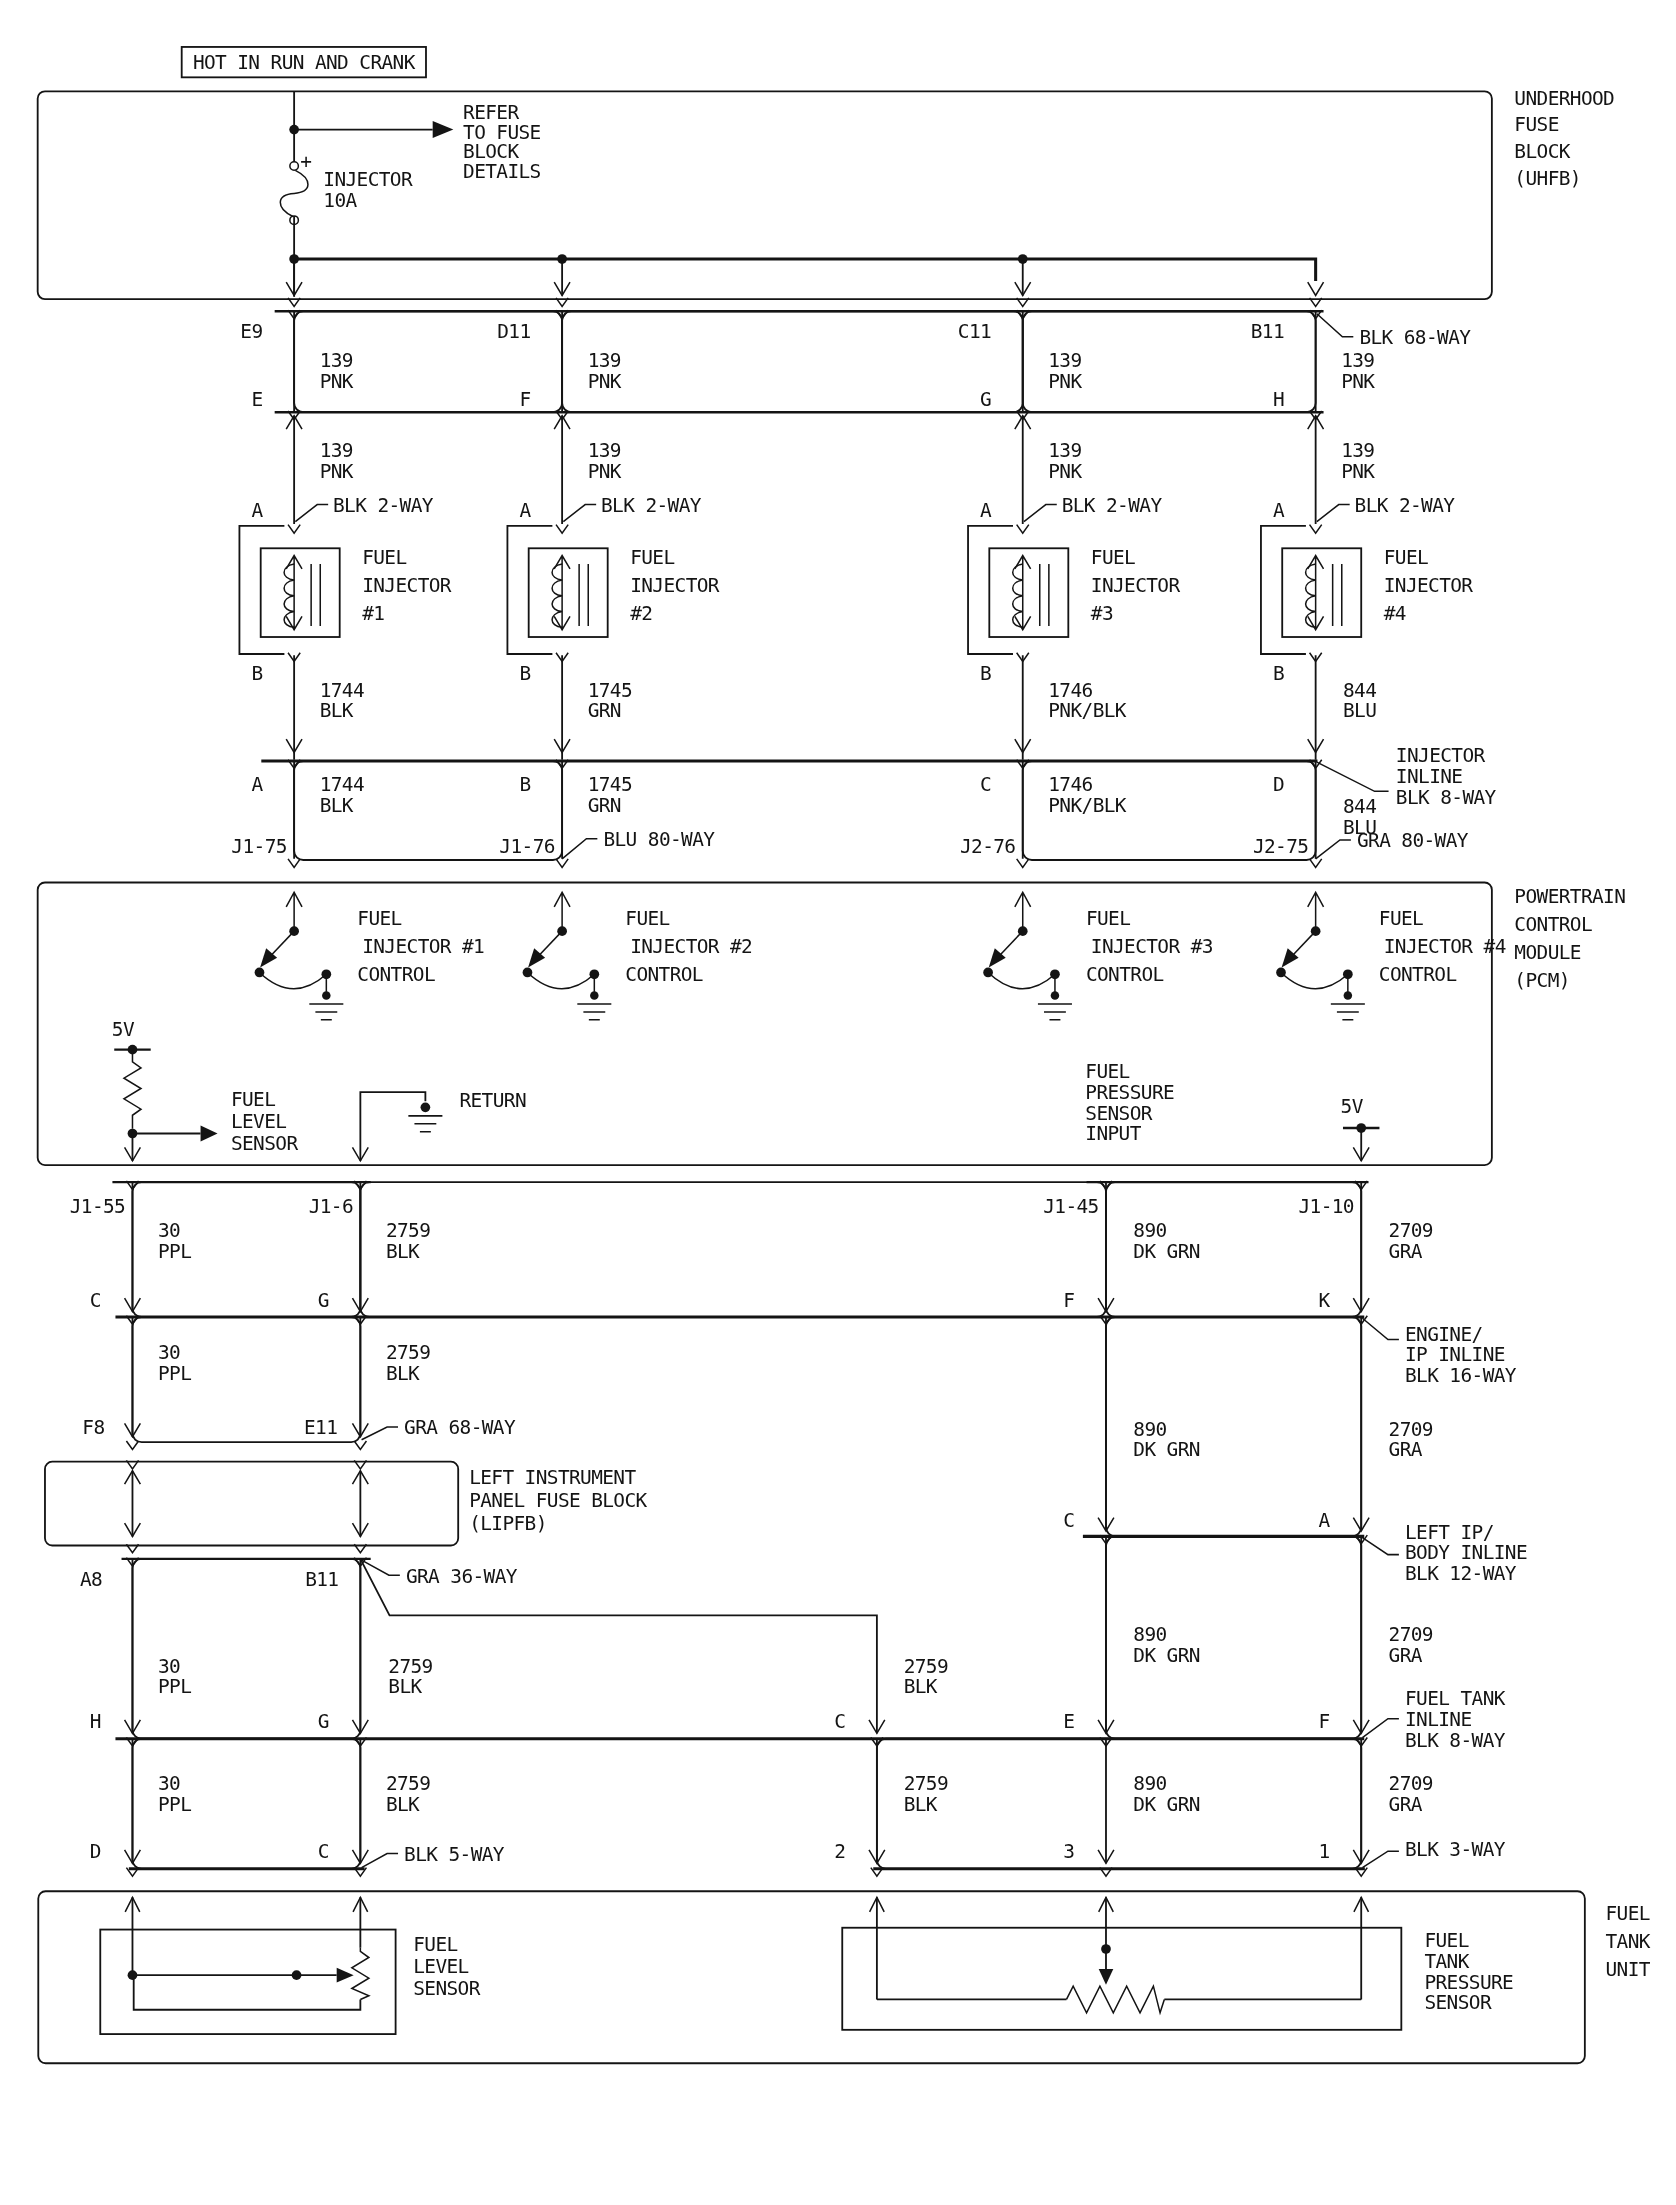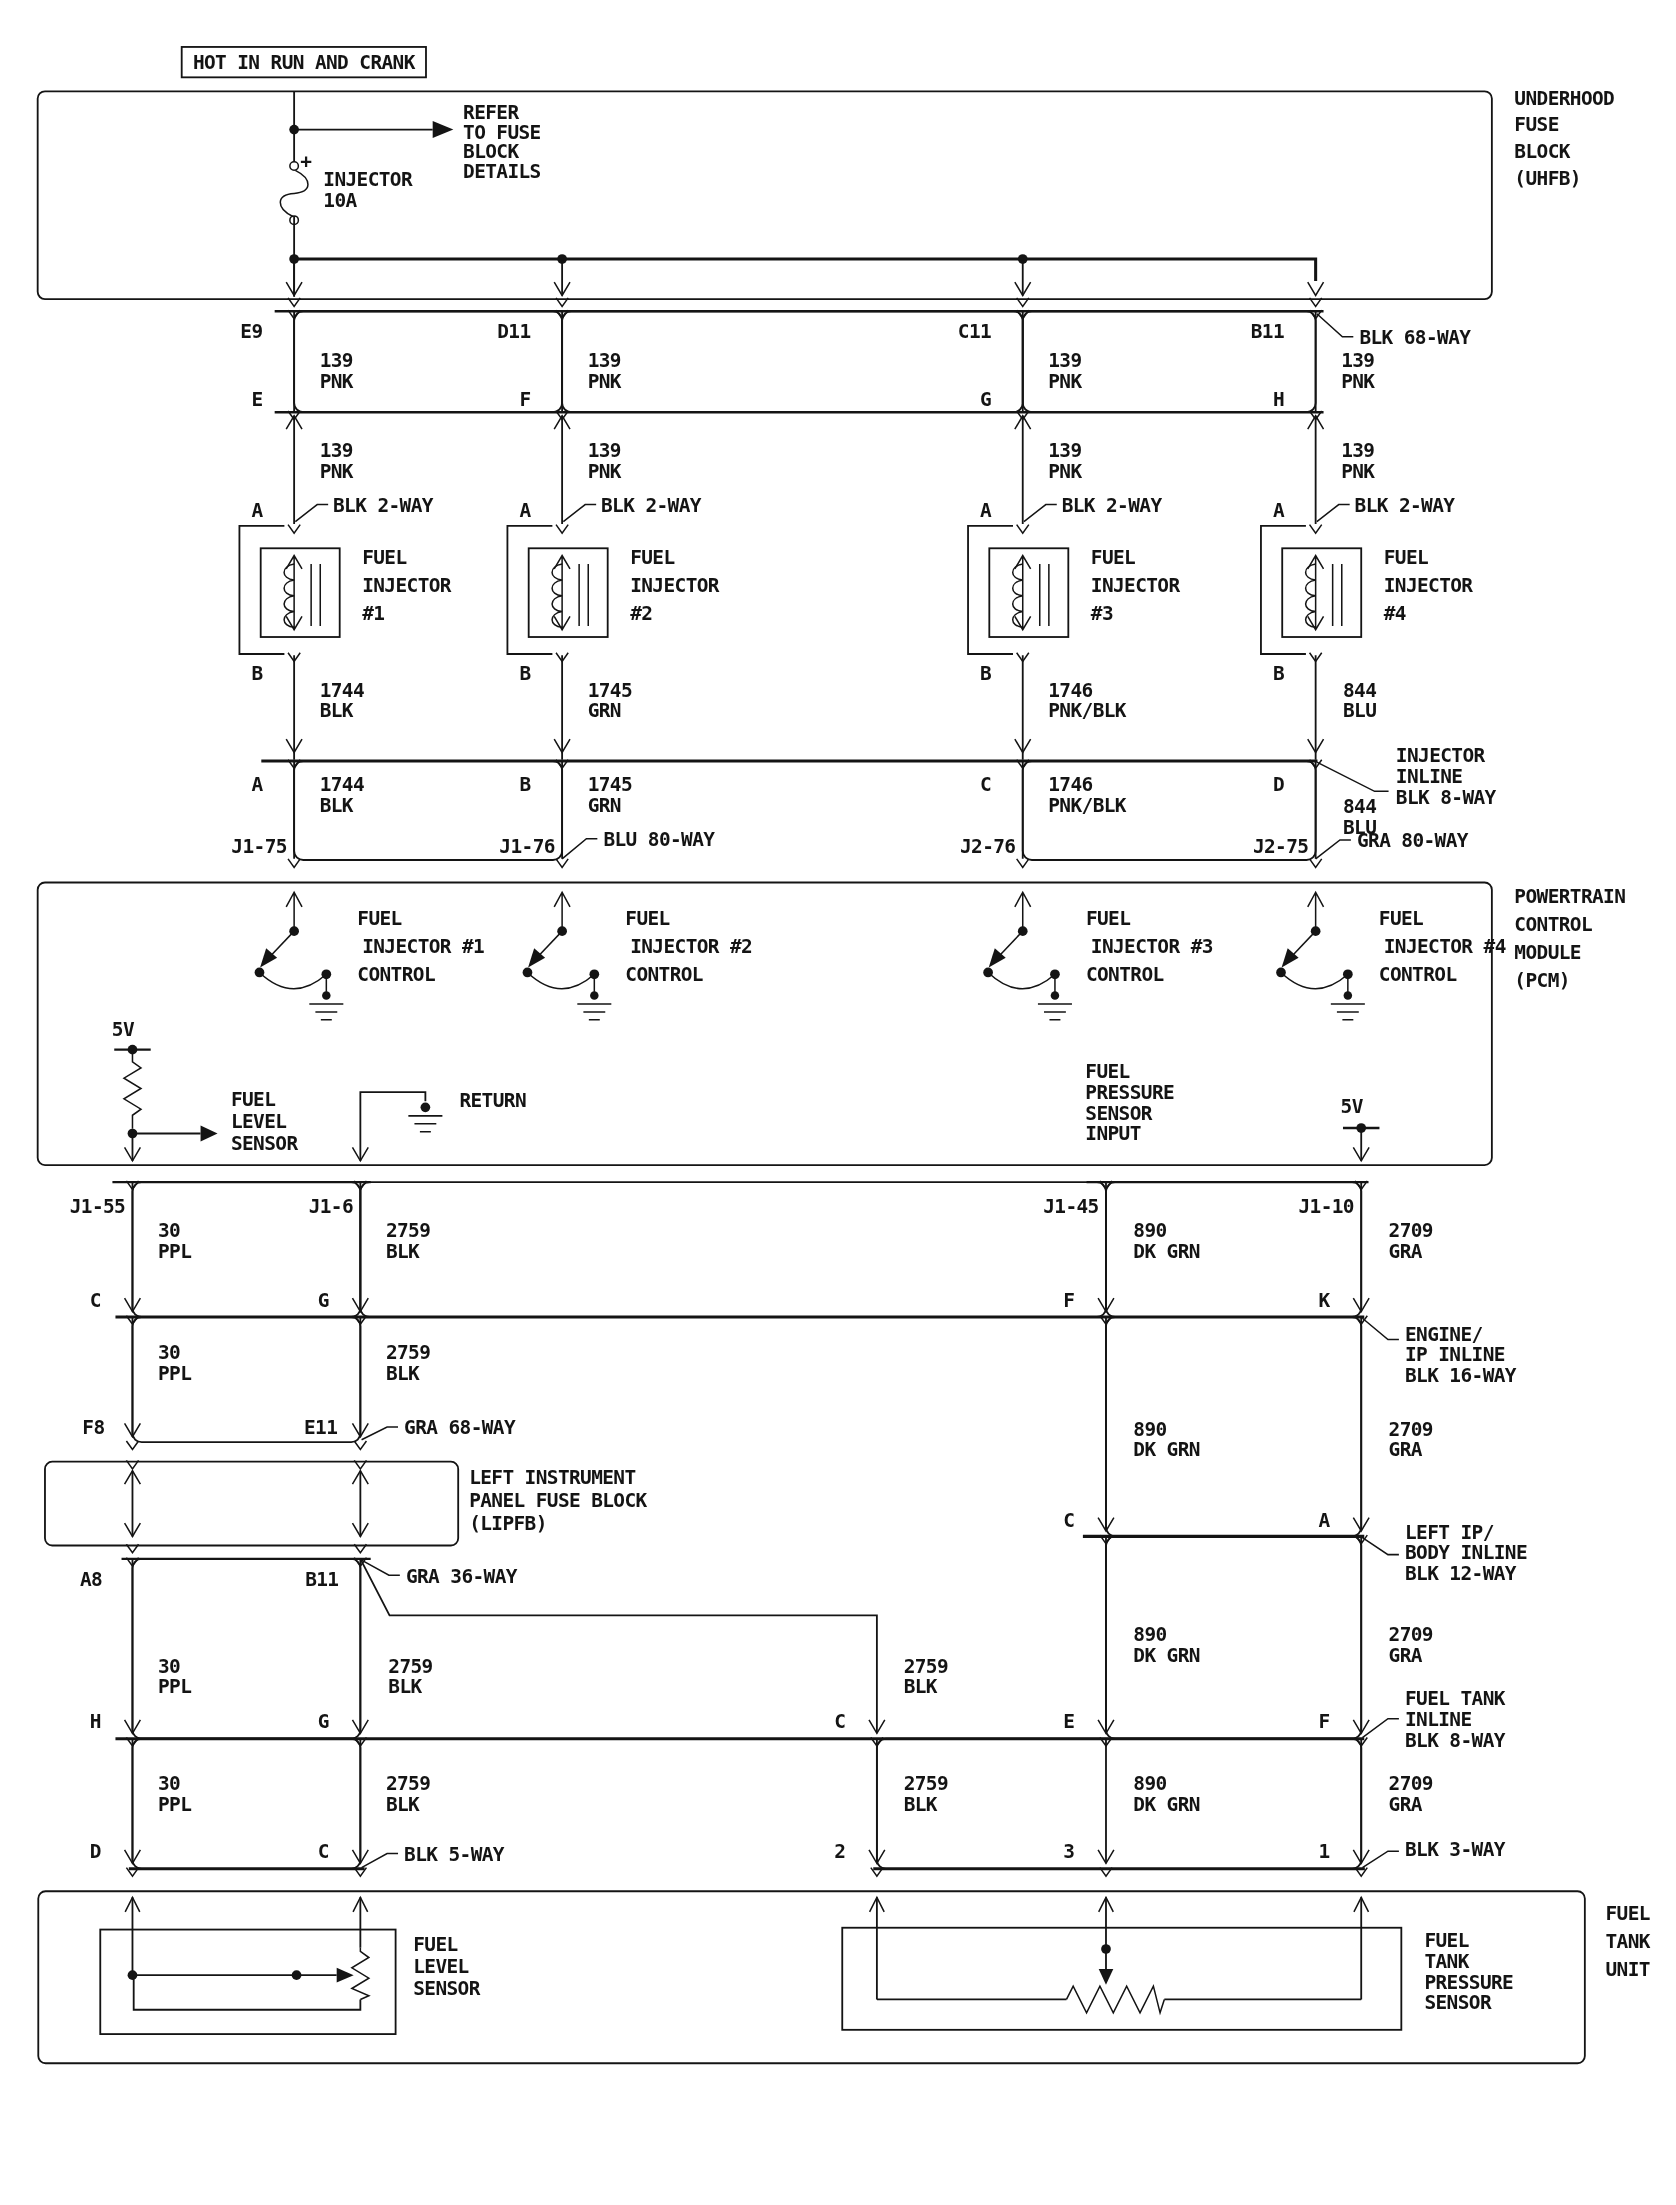--- a/index.html
+++ b/index.html
@@ -1,16 +1,16 @@
 <!DOCTYPE html>
 <html style="font-size:9.7px"><head>
 <meta charset="utf-8">
 <style>
   html,body{margin:0;padding:0;background:#ffffff;}
-  .stage{position:relative;width:1676px;height:2205px;background:#ffffff;overflow:hidden;font-weight:bold;}
+  .stage{position:relative;width:1676px;height:2205px;background:#ffffff;overflow:hidden;}
   svg{position:absolute;left:0;top:0;}
   .wire{stroke:#141414;stroke-width:3;fill:none;}
   .thin{stroke:#141414;stroke-width:2.5;fill:none;}
   .thick{stroke:#141414;stroke-width:5;fill:none;}
   .med{stroke:#141414;stroke-width:4;fill:none;}
   .box{fill:none;stroke:#141414;stroke-width:3;}
   .solid{fill:#141414;stroke:none;}
   .dot{fill:#141414;stroke:none;}
   text{font-family:"DejaVu Sans Mono","Liberation Mono",monospace;fill:#141414;}
   .lbl{font-size:32px;letter-spacing:-1px;}

